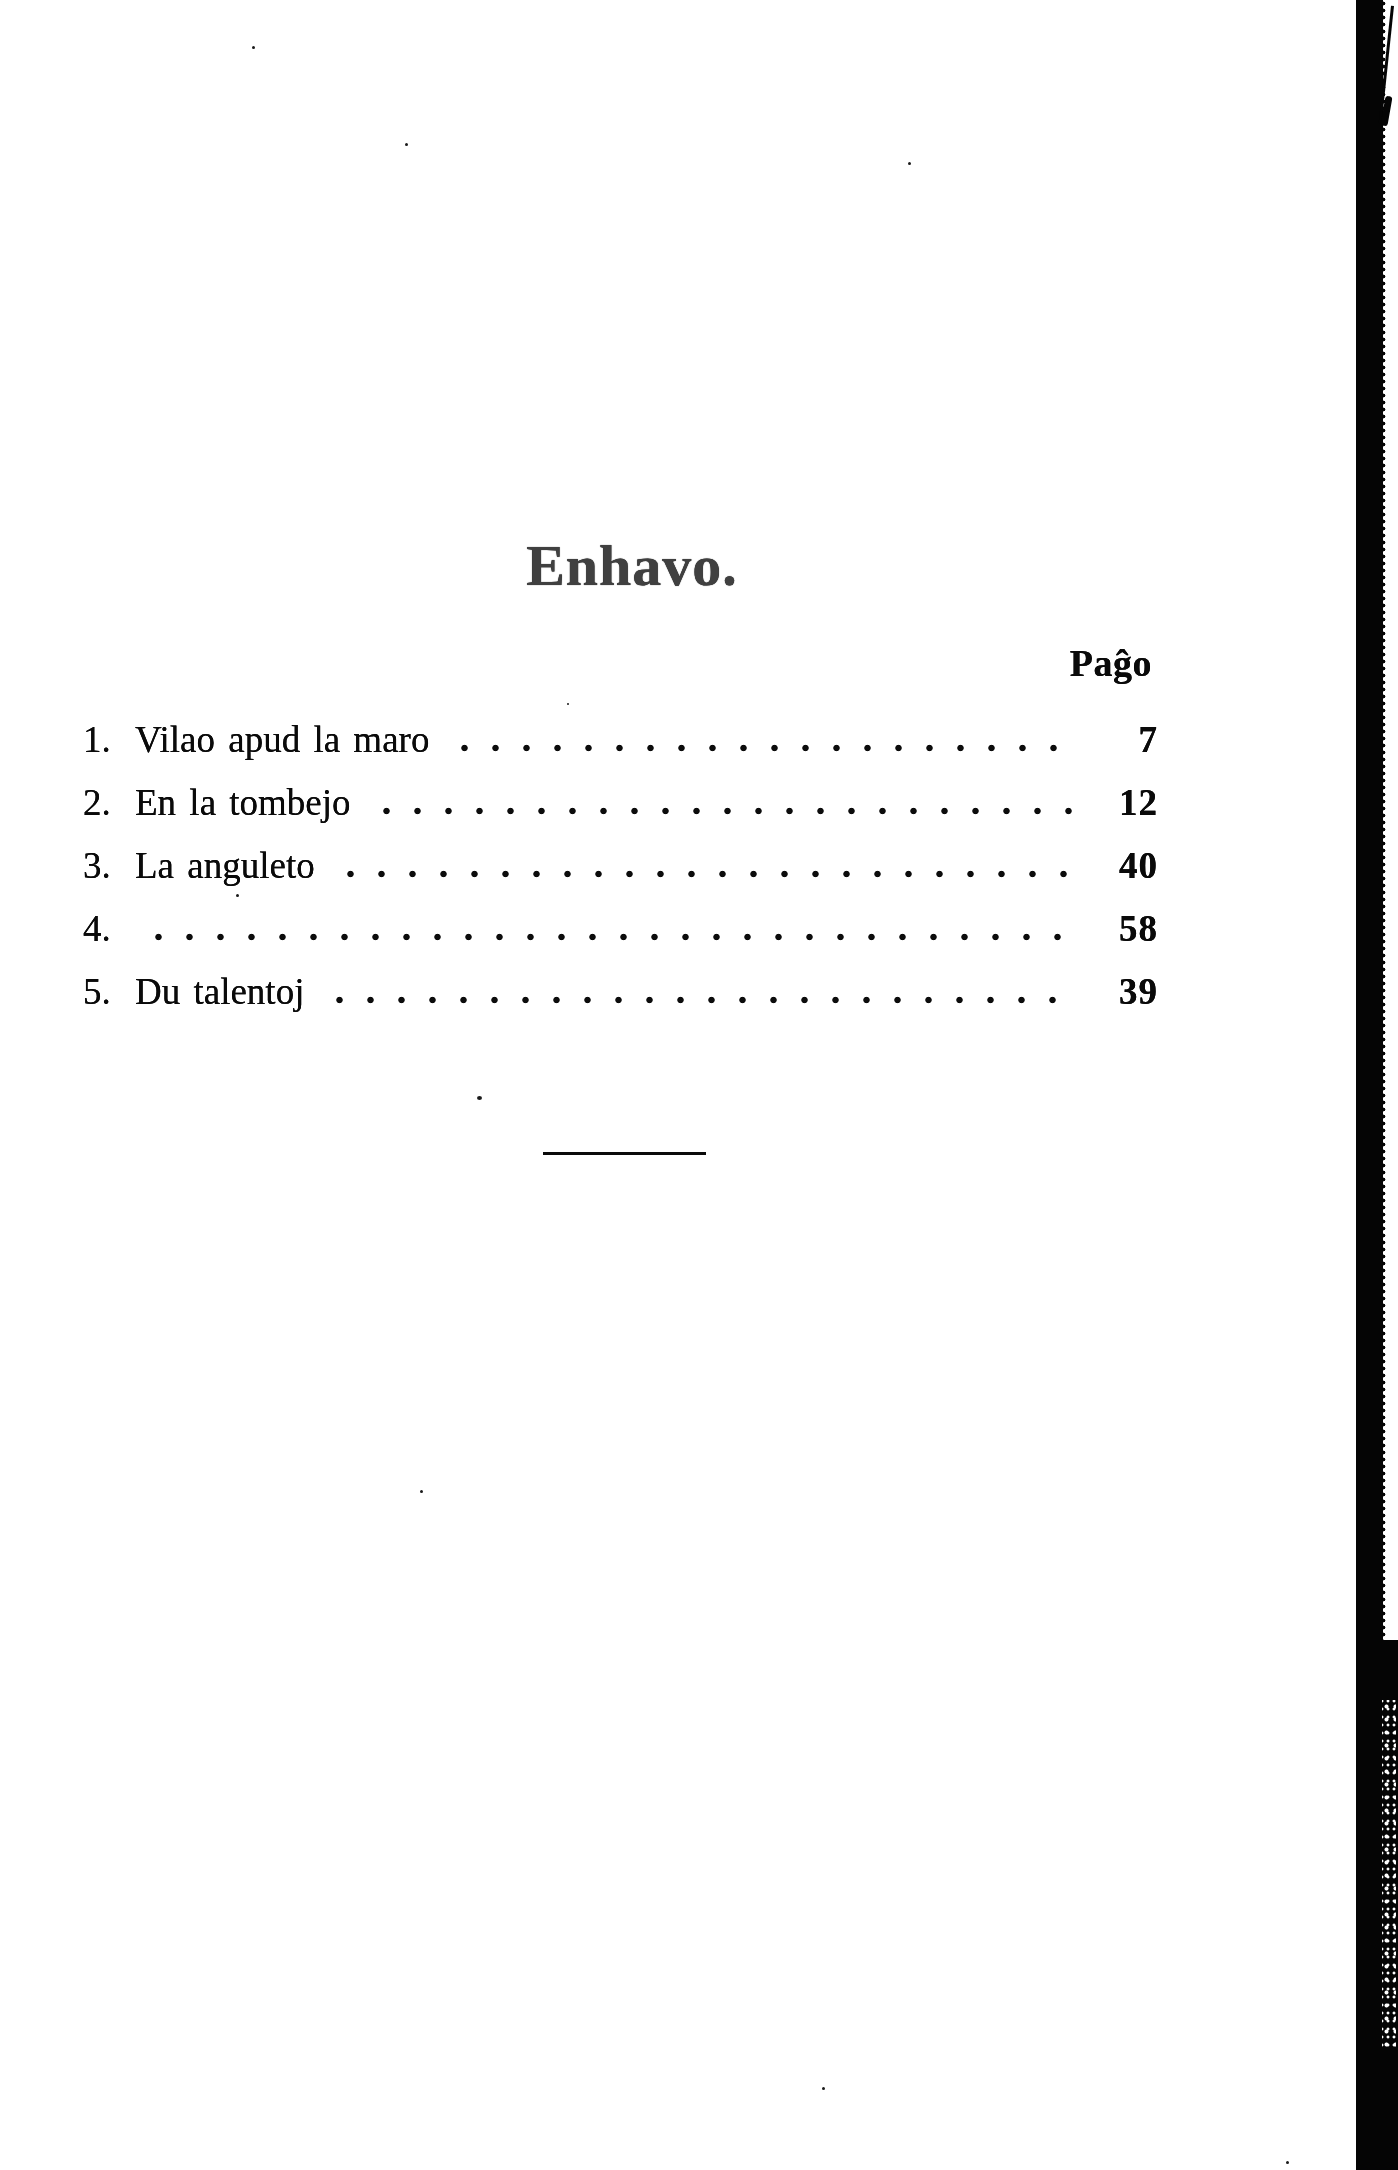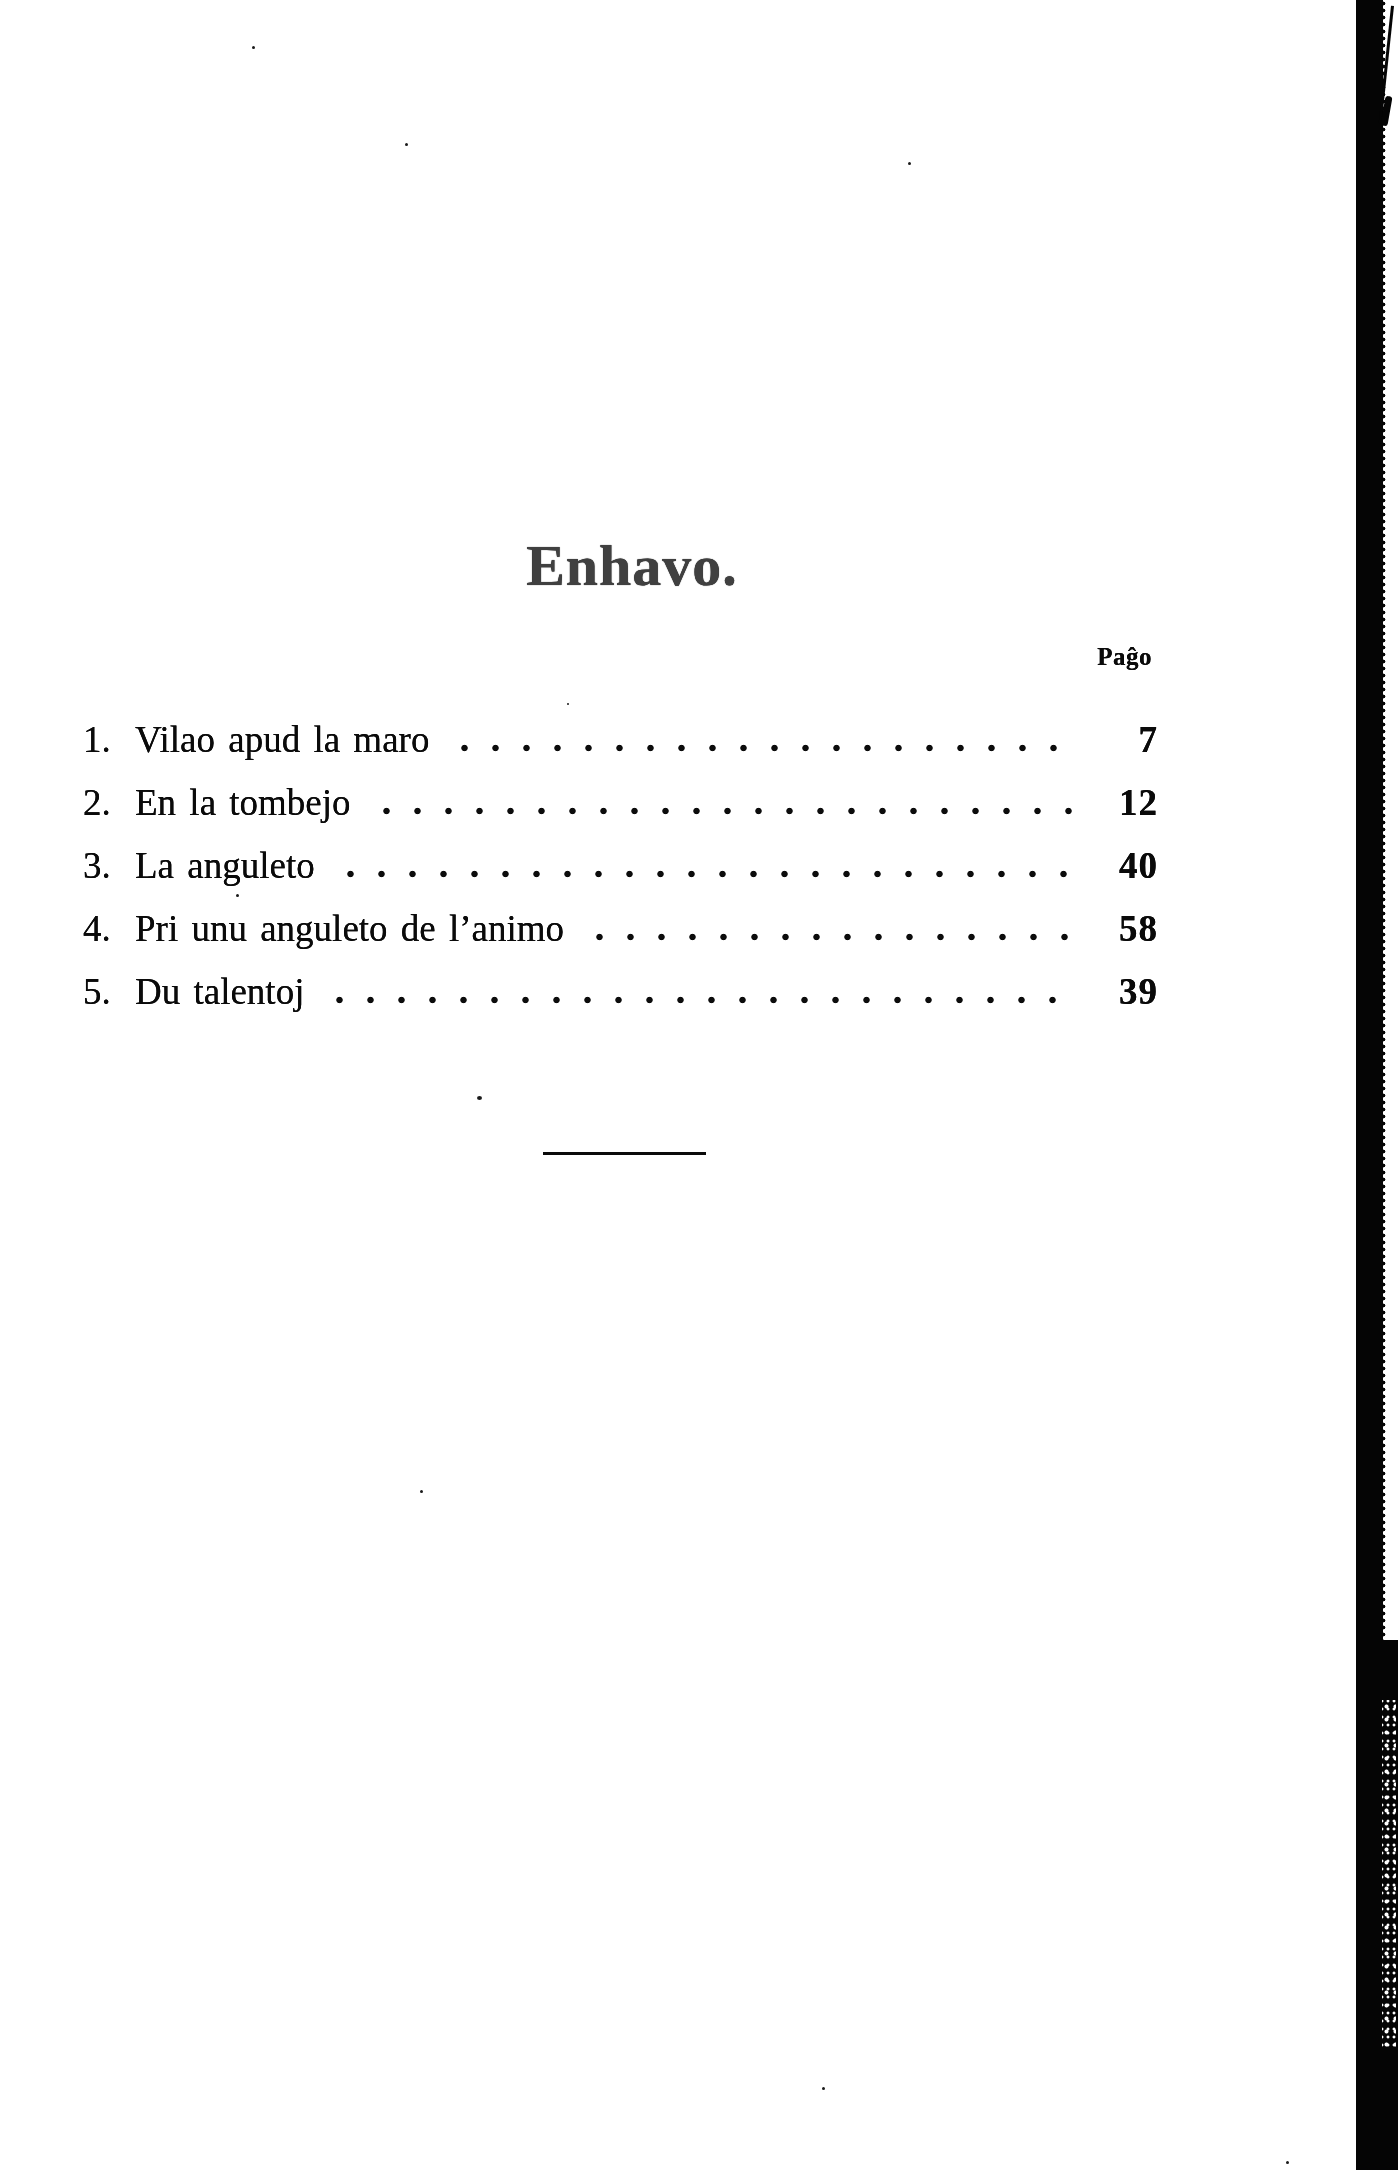--- a/index.html
+++ b/index.html
@@ -31,21 +31,21 @@
     line-height: 1;
     letter-spacing: 1px;
     color: #404040;
     text-shadow: 0 0 0.8px #000;
   }
   
   .pago-label {
     position: absolute;
     top: 644px;
     right: 246px;
-    font-size: 25px;
+    font-size: 38px;
     font-weight: 700;
     line-height: 1;
     letter-spacing: 0.5px;
     text-shadow: 0 0 0.5px #000;
     text-align: right;
   }
   
   .toc {
     position: absolute;
     top: 697px;
@@ -195,21 +195,20 @@
 
     <div class="toc-row">
       <span class="toc-num">3.</span>
       <span class="toc-title">La anguleto</span>
       <span class="toc-leader"></span>
       <span class="toc-page">40</span>
     </div>
 
     <div class="toc-row">
       <span class="toc-num">4.</span>
-      <span class="toc-title">Pri unu anguleto de l’animo</span>
       <span class="toc-leader"></span>
       <span class="toc-page">58</span>
     </div>
 
     <div class="toc-row">
       <span class="toc-num">5.</span>
       <span class="toc-title">Du talentoj</span>
       <span class="toc-leader"></span>
       <span class="toc-page">39</span>
     </div>

